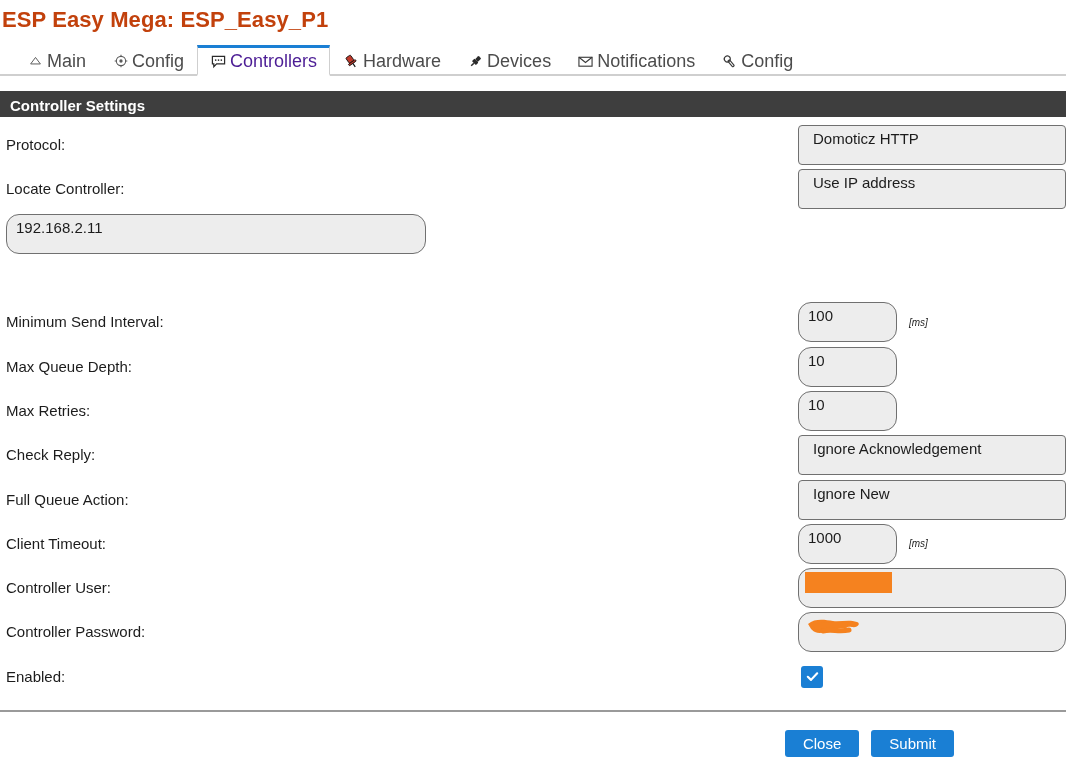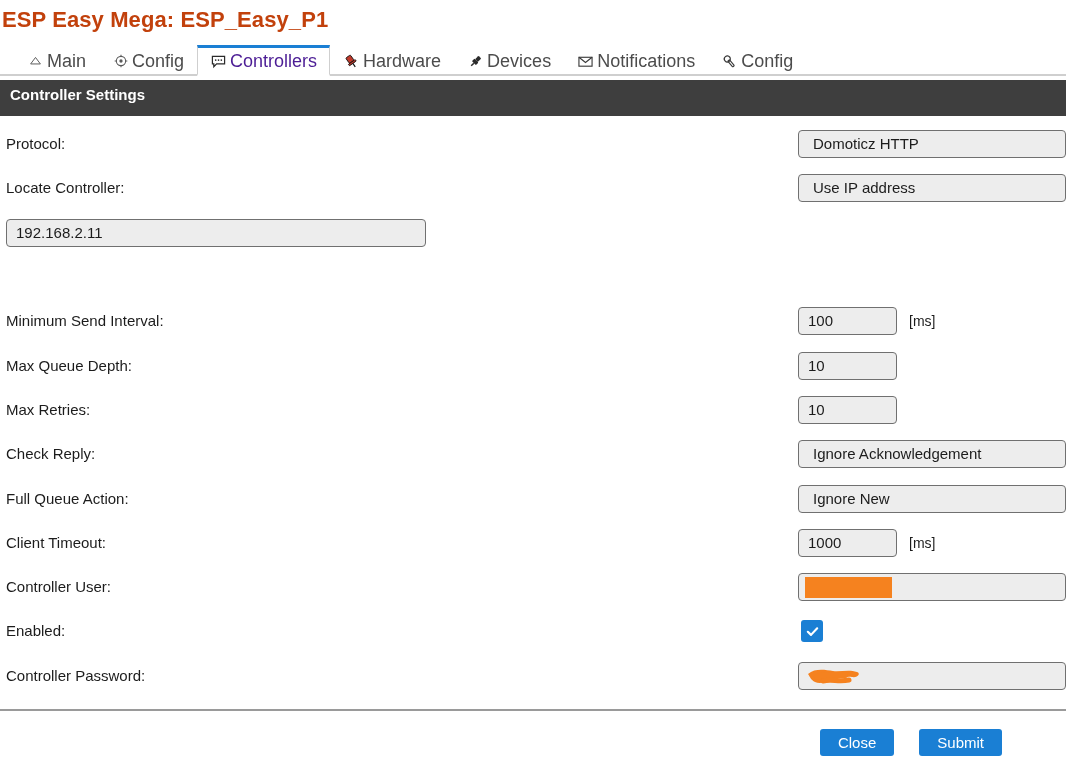--- a/index.html
+++ b/index.html
@@ -74,22 +74,22 @@
   .tab .tlabel { padding-left: 1px; }
 
   
   .section-header {
     background: #3e3e3e;
     color: #ffffff;
     font-size: 15px;
     font-weight: bold;
     line-height: 24px;
     padding: 3px 0 3px 10px;
-    margin-top: 4px;
-    height: 36px;
+    margin-top: 15px;
+    height: 26px;
   }
 
   
   .form {
     position: relative;
     padding-top: 6px;
   }
   .row {
     display: flex;
     align-items: center;
@@ -106,49 +106,51 @@
   }
   .row .control {
     display: flex;
     align-items: center;
     flex: 1 1 auto;
     min-width: 0;
   }
 
   .ctl-select,
   .ctl-text {
-    height: 28px;
+    height: 40px;
     background: #ededed;
     border: 1px solid #707070;
     border-radius: 4px;
     font-size: 15px;
     color: #1c1c1c;
     font-family: "Liberation Sans", sans-serif;
     outline: none;
     line-height: 26px;
     white-space: nowrap;
     overflow: hidden;
   }
   .ctl-select {
     width: 420px;
     padding-left: 14px;
     -webkit-appearance: none;
     appearance: none;
   }
   .ctl-text {
     width: 420px;
     padding-left: 9px;
+    border-radius: 13px;
   }
   .ctl-text.narrow { width: 99px; }
 
   .unit {
-    font-size: 14px;
+    font-size: 10px;
     color: #1c1c1c;
     margin-left: 12px;
     white-space: nowrap;
+    font-style: italic;
   }
 
   
   .redact-host {
     position: relative;
   }
   .redact-block {
     position: absolute;
     left: 6px;
     top: 3px;
@@ -182,22 +184,22 @@
   .divider {
     border: none;
     border-top: 2px solid #9a9a9a;
     margin: 11px 0 0 0;
     width: 100%;
   }
   .footer {
     display: flex;
     justify-content: flex-end;
     align-items: center;
-    gap: 25px;
-    padding: 18px 64px 0 0;
+    gap: 12px;
+    padding: 18px 112px 0 0;
   }
   .btn {
     background: #1a7fd4;
     color: #ffffff;
     border: none;
     border-radius: 3px;
     font-size: 15px;
     font-family: "Liberation Sans", sans-serif;
     padding: 6px 18px;
     height: 27px;
@@ -375,45 +377,45 @@
     <div class="row">
       <div class="label">Controller User:</div>
       <div class="control">
         <div class="ctl-text redact-host">
             <span class="redact-block"></span>
           </div>
       </div>
     </div>
 
     <div class="row">
-      <div class="label">Enabled:</div>
-      <div class="control">
-        <span class="ctl-checkbox">
-          <svg width="15" height="15" viewBox="0 0 16 16">
-            <path d="M3 8.3 L6.4 11.6 L13 4.6" fill="none" stroke="#ffffff" stroke-width="2.3" stroke-linecap="round" stroke-linejoin="round"></path>
-          </svg>
-        </span>
-      </div>
-    </div>
-
-    <div class="row">
       <div class="label">Controller Password:</div>
       <div class="control">
         <div class="ctl-text redact-host">
             <span class="redact-scribble">
             <svg width="72" height="23" viewBox="0 0 72 23">
               <path d="M3 9 C10 3, 20 5, 28 6 C36 7, 44 4, 52 7 C56 8.5, 53 13, 47 12 C40 11, 33 14, 26 16 C20 17.5, 14 19, 10 17 C6 15, 5 12, 3 9 Z" fill="#F5821F"></path>
               <path d="M12 12 C20 9, 30 11, 40 10" stroke="#F5821F" stroke-width="6" fill="none" stroke-linecap="round"></path>
               <path d="M18 16 C26 14, 34 17, 44 15" stroke="#F5821F" stroke-width="5" fill="none" stroke-linecap="round"></path>
             </svg>
           </span>
           </div>
       </div>
     </div>
 
+    <div class="row">
+      <div class="label">Enabled:</div>
+      <div class="control">
+        <span class="ctl-checkbox">
+          <svg width="15" height="15" viewBox="0 0 16 16">
+            <path d="M3 8.3 L6.4 11.6 L13 4.6" fill="none" stroke="#ffffff" stroke-width="2.3" stroke-linecap="round" stroke-linejoin="round"></path>
+          </svg>
+        </span>
+      </div>
+    </div>
+
   </div>
 
   <hr class="divider">
 
   <div class="footer">
     <button class="btn">Close</button>
     <button class="btn">Submit</button>
   </div>
 
 </div>

